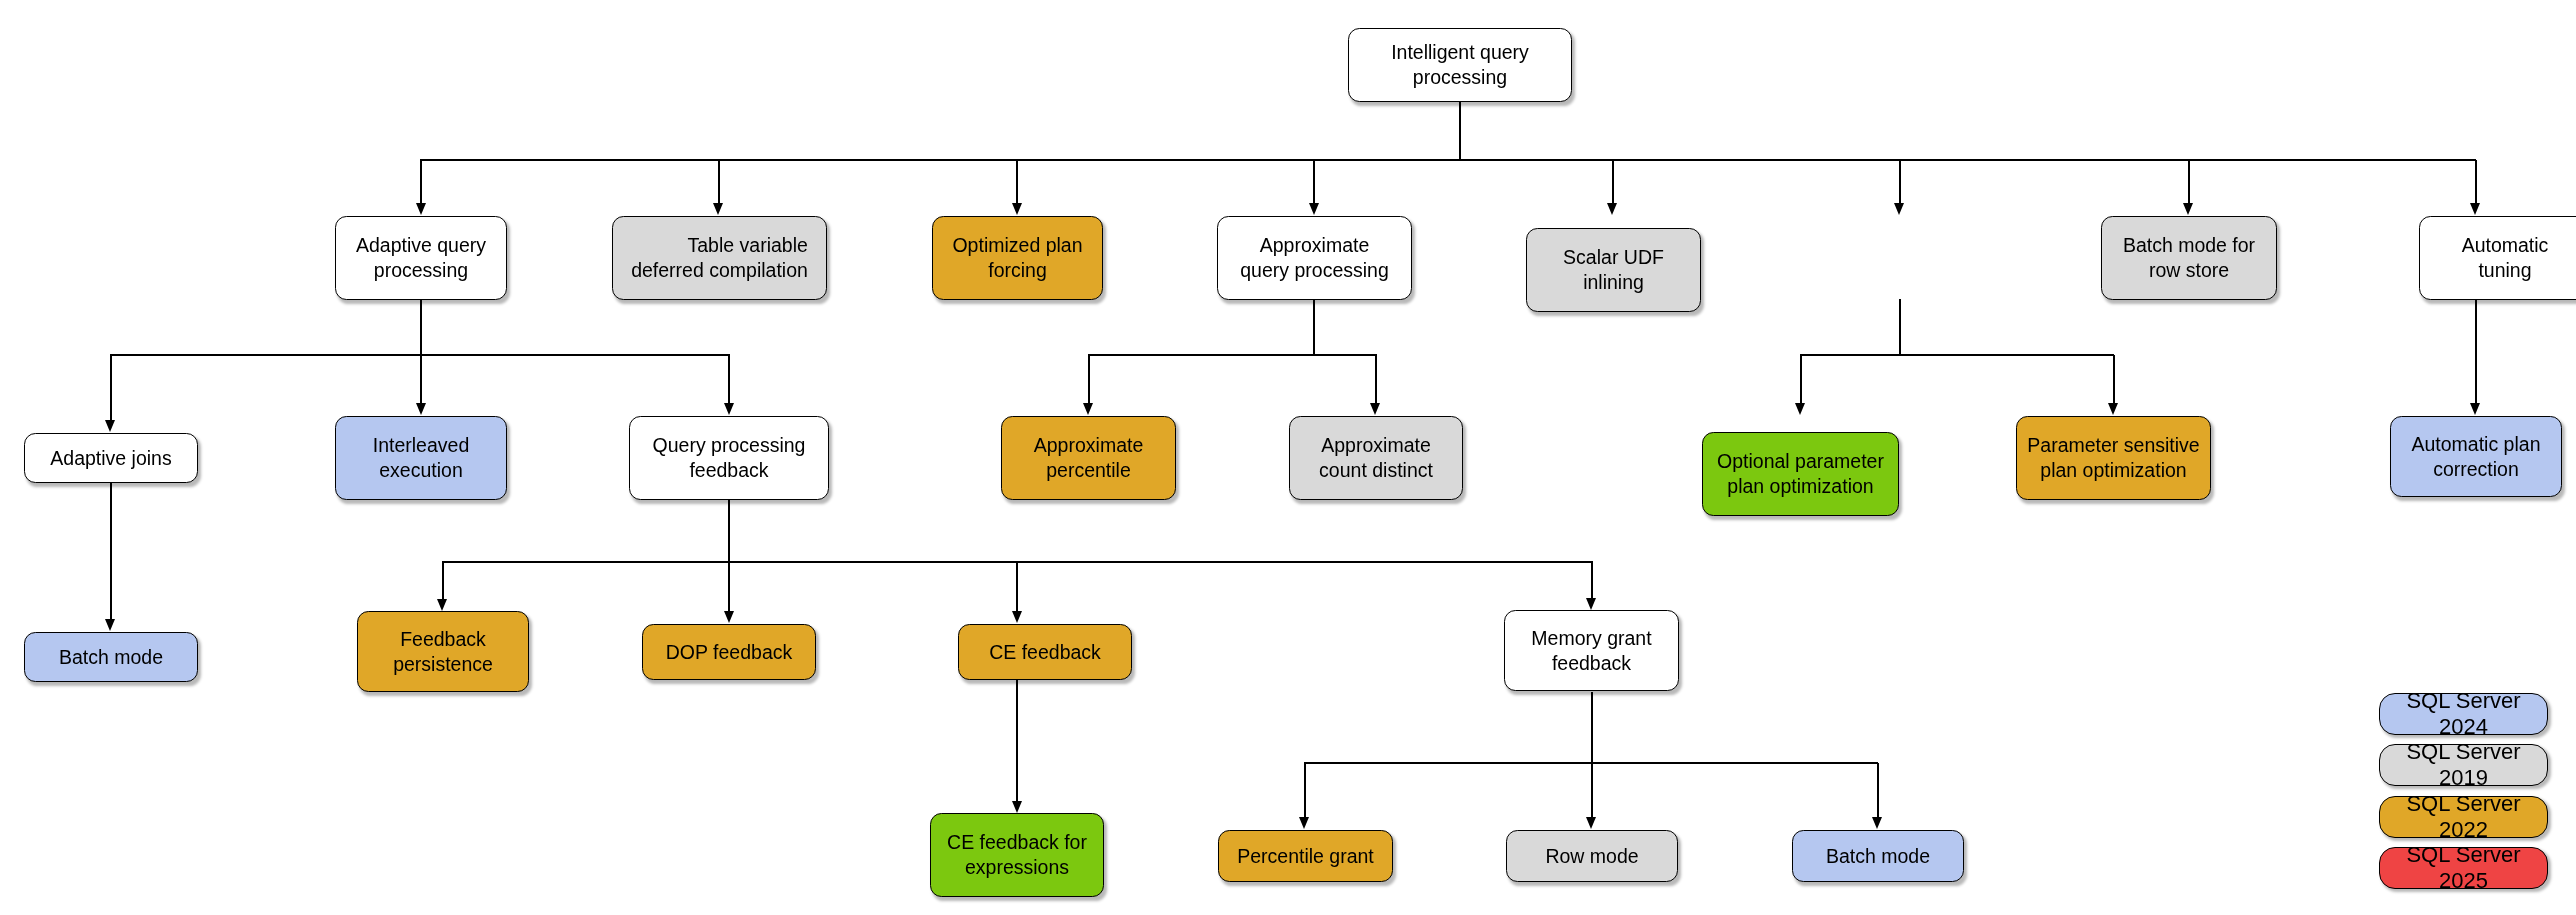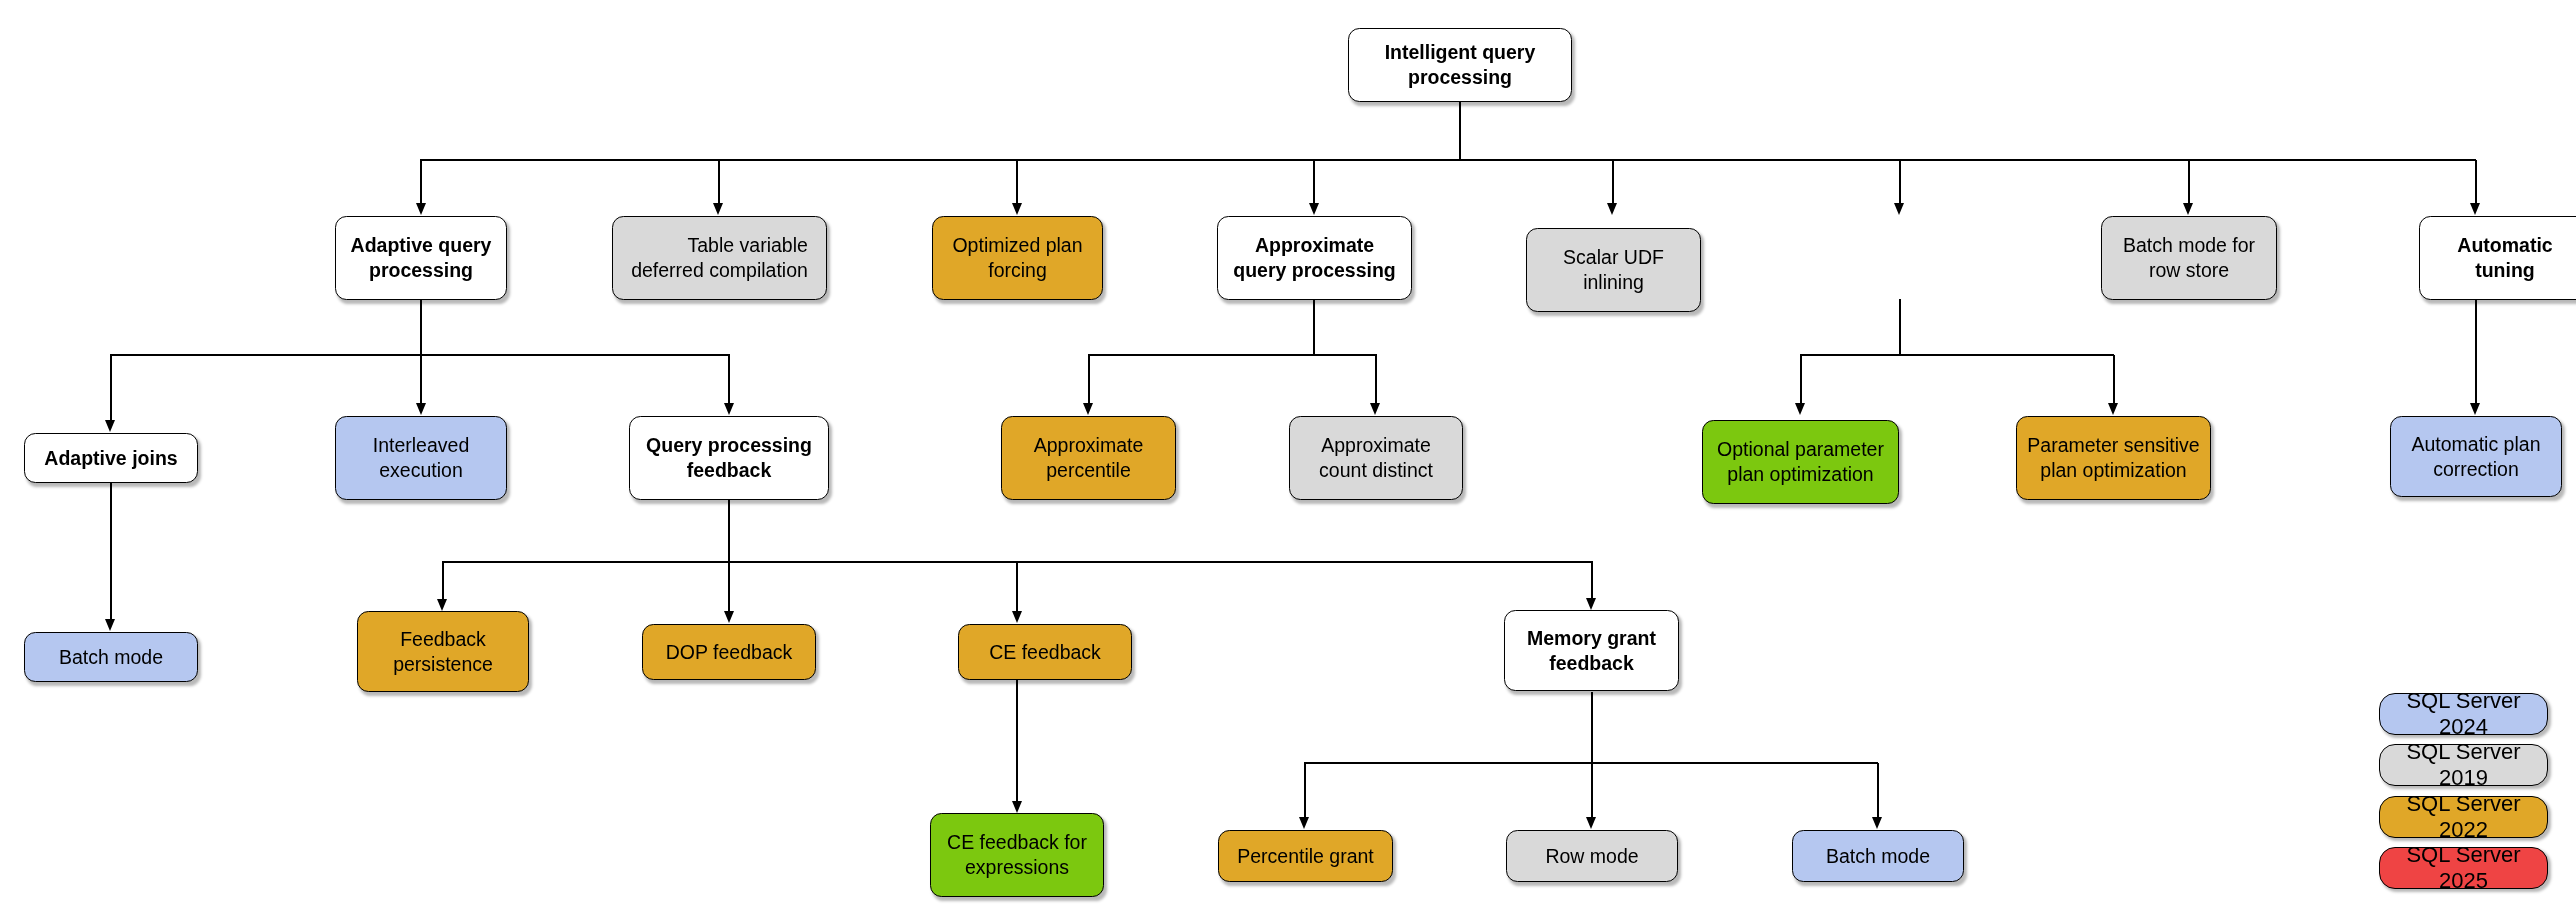--- a/index.html
+++ b/index.html
@@ -24,21 +24,21 @@
     align-items: center;
     justify-content: center;
     text-align: center;
     white-space: pre-line;
     font-size: 19.5px;
     line-height: 25px;
     color: #000000;
     box-shadow: 2.9px 3.4px 2.9px rgba(0,0,0,0.28);
     z-index: 2;
   }
-  .node.bold { font-weight: bold; }
+  .node.bold { font-weight: normal; }
   .line {
     position: absolute;
     background: #000000;
     z-index: 1;
   }
   .arrow {
     position: absolute;
     width: 0;
     height: 0;
     border-left: 5.7px solid transparent;
@@ -145,21 +145,21 @@
 tuning</div>
     <div class="node bold" style="left: 24px; top: 433px; width: 174px; height: 50px; background: rgb(255, 255, 255);">Adaptive joins</div>
     <div class="node" style="left: 335px; top: 416px; width: 172px; height: 84px; background: rgb(181, 199, 240);">Interleaved
 execution</div>
     <div class="node bold" style="left: 629px; top: 416px; width: 200px; height: 84px; background: rgb(255, 255, 255);">Query processing
 feedback</div>
     <div class="node" style="left: 1001px; top: 416px; width: 175px; height: 84px; background: rgb(224, 167, 40);">Approximate
 percentile</div>
     <div class="node" style="left: 1289px; top: 416px; width: 174px; height: 84px; background: rgb(217, 217, 217);">Approximate
 count distinct</div>
-    <div class="node" style="left: 1702px; top: 420px; width: 197px; height: 84px; background: rgb(124, 200, 15);">Optional parameter
+    <div class="node" style="left: 1702px; top: 432px; width: 197px; height: 84px; background: rgb(124, 200, 15);">Optional parameter
 plan optimization</div>
     <div class="node" style="left: 2016px; top: 416px; width: 195px; height: 84px; background: rgb(224, 167, 40);">Parameter sensitive
 plan optimization</div>
     <div class="node" style="left: 2390px; top: 416px; width: 172px; height: 81px; background: rgb(181, 199, 240);">Automatic plan
 correction</div>
     <div class="node" style="left: 24px; top: 632px; width: 174px; height: 50px; background: rgb(181, 199, 240);">Batch mode</div>
     <div class="node" style="left: 357px; top: 611px; width: 172px; height: 81px; background: rgb(224, 167, 40);">Feedback
 persistence</div>
     <div class="node" style="left: 642px; top: 624px; width: 174px; height: 56px; background: rgb(224, 167, 40);">DOP feedback</div>
     <div class="node" style="left: 930px; top: 624px; width: 174px; height: 56px; background: rgb(224, 167, 40); margin-left: 28px;">CE feedback</div>

